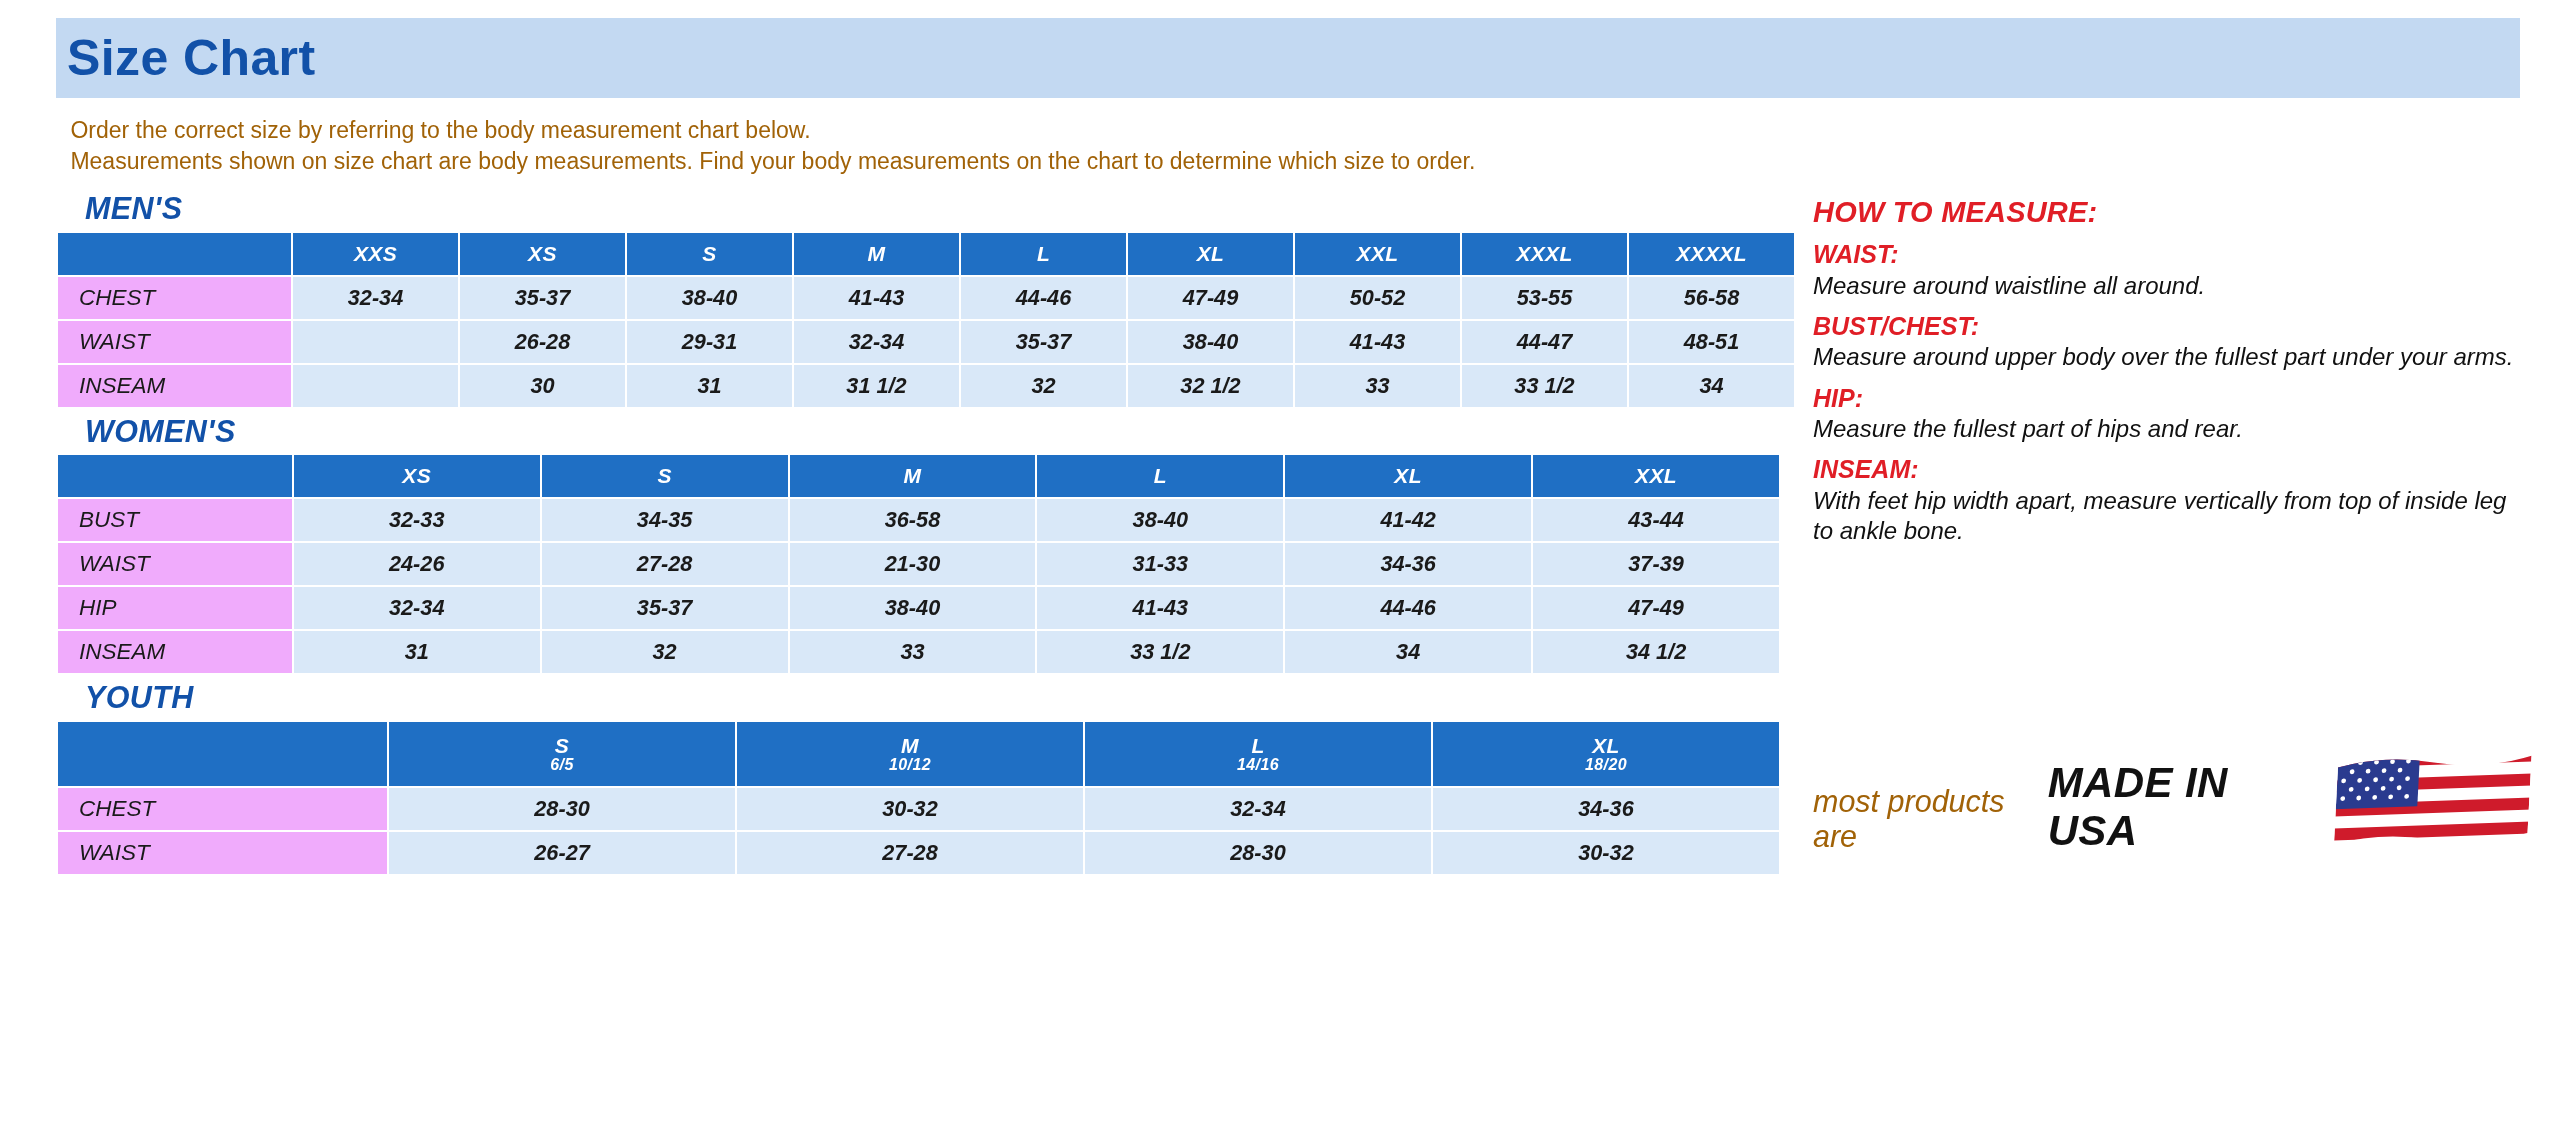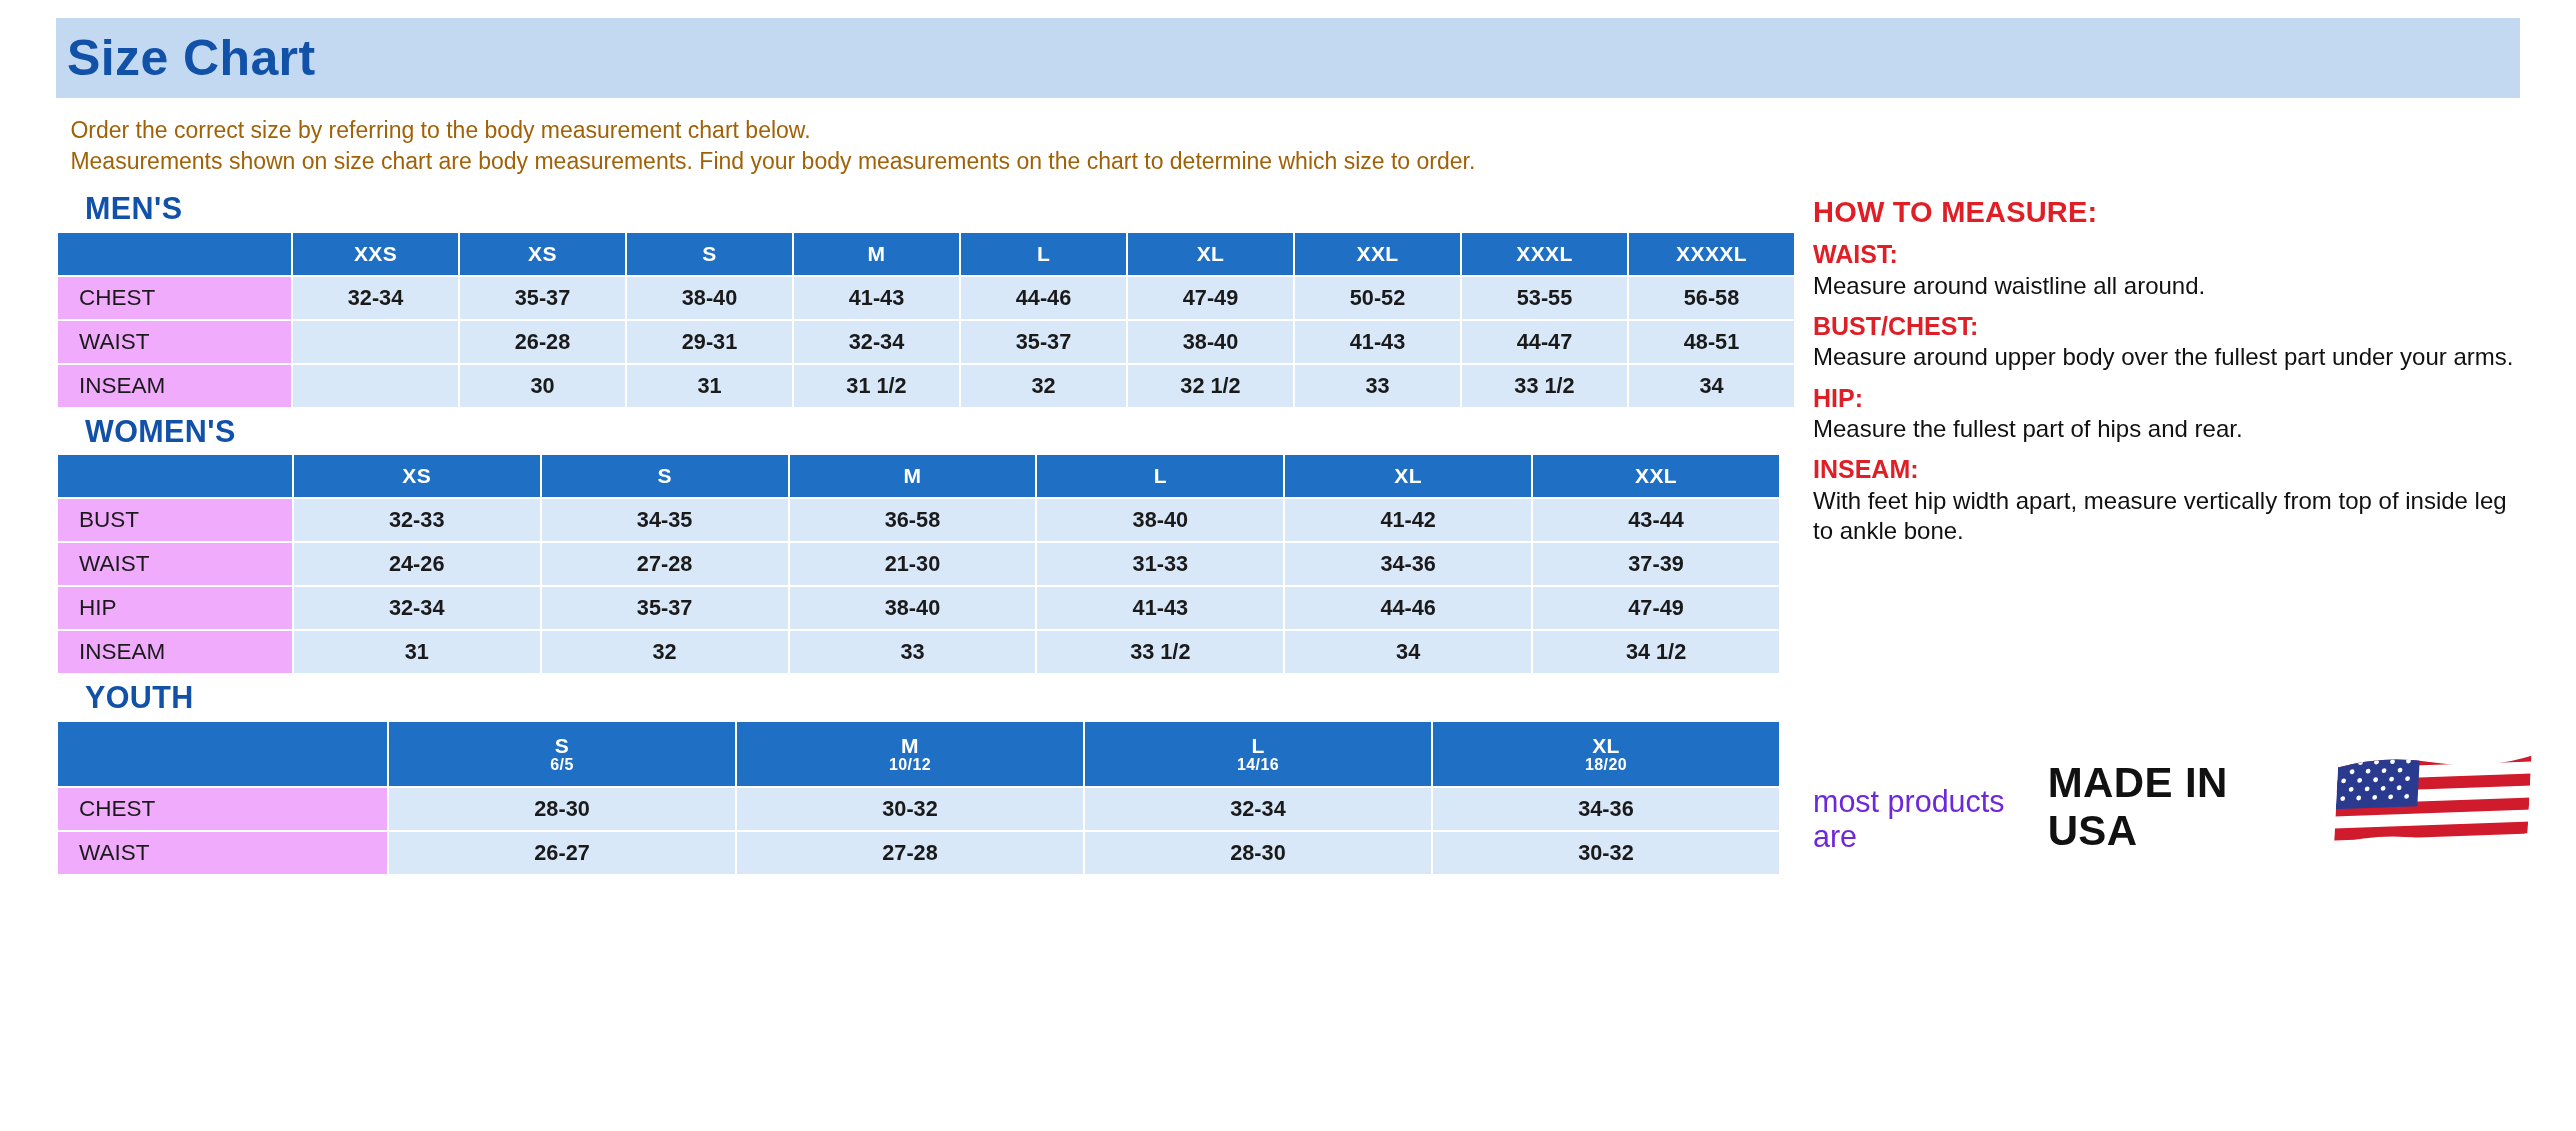--- a/index.html
+++ b/index.html
@@ -47,20 +47,21 @@
     font-size: 23px;
     line-height: 1.38;
     color: #a16207;
   }
 
   
   .content {
     display: flex;
     margin-top: 8px;
     gap: 19px;
+    font-style: italic;
   }
   .left-col {
     width: 1725px;
     flex: 0 0 1725px;
   }
   .right-col {
     flex: 1 1 auto;
     padding-left: 13px;
     position: relative;
   }
@@ -151,21 +152,21 @@
   .usa-row {
     position: absolute;
     left: 13px;
     bottom: 19px;
     display: flex;
     align-items: flex-end;
     width: 100%;
   }
   .usa-text-small {
     font-size: 30.5px;
-    color: #6d28d9;
+    color: #a16207;
     margin-right: 8px;
     padding-bottom: 3.2px;
   }
   .usa-text-big {
     font-size: 42px;
     font-weight: bold;
     color: #111;
     letter-spacing: 0.4px;
     padding-bottom: 1.6px;
   }

